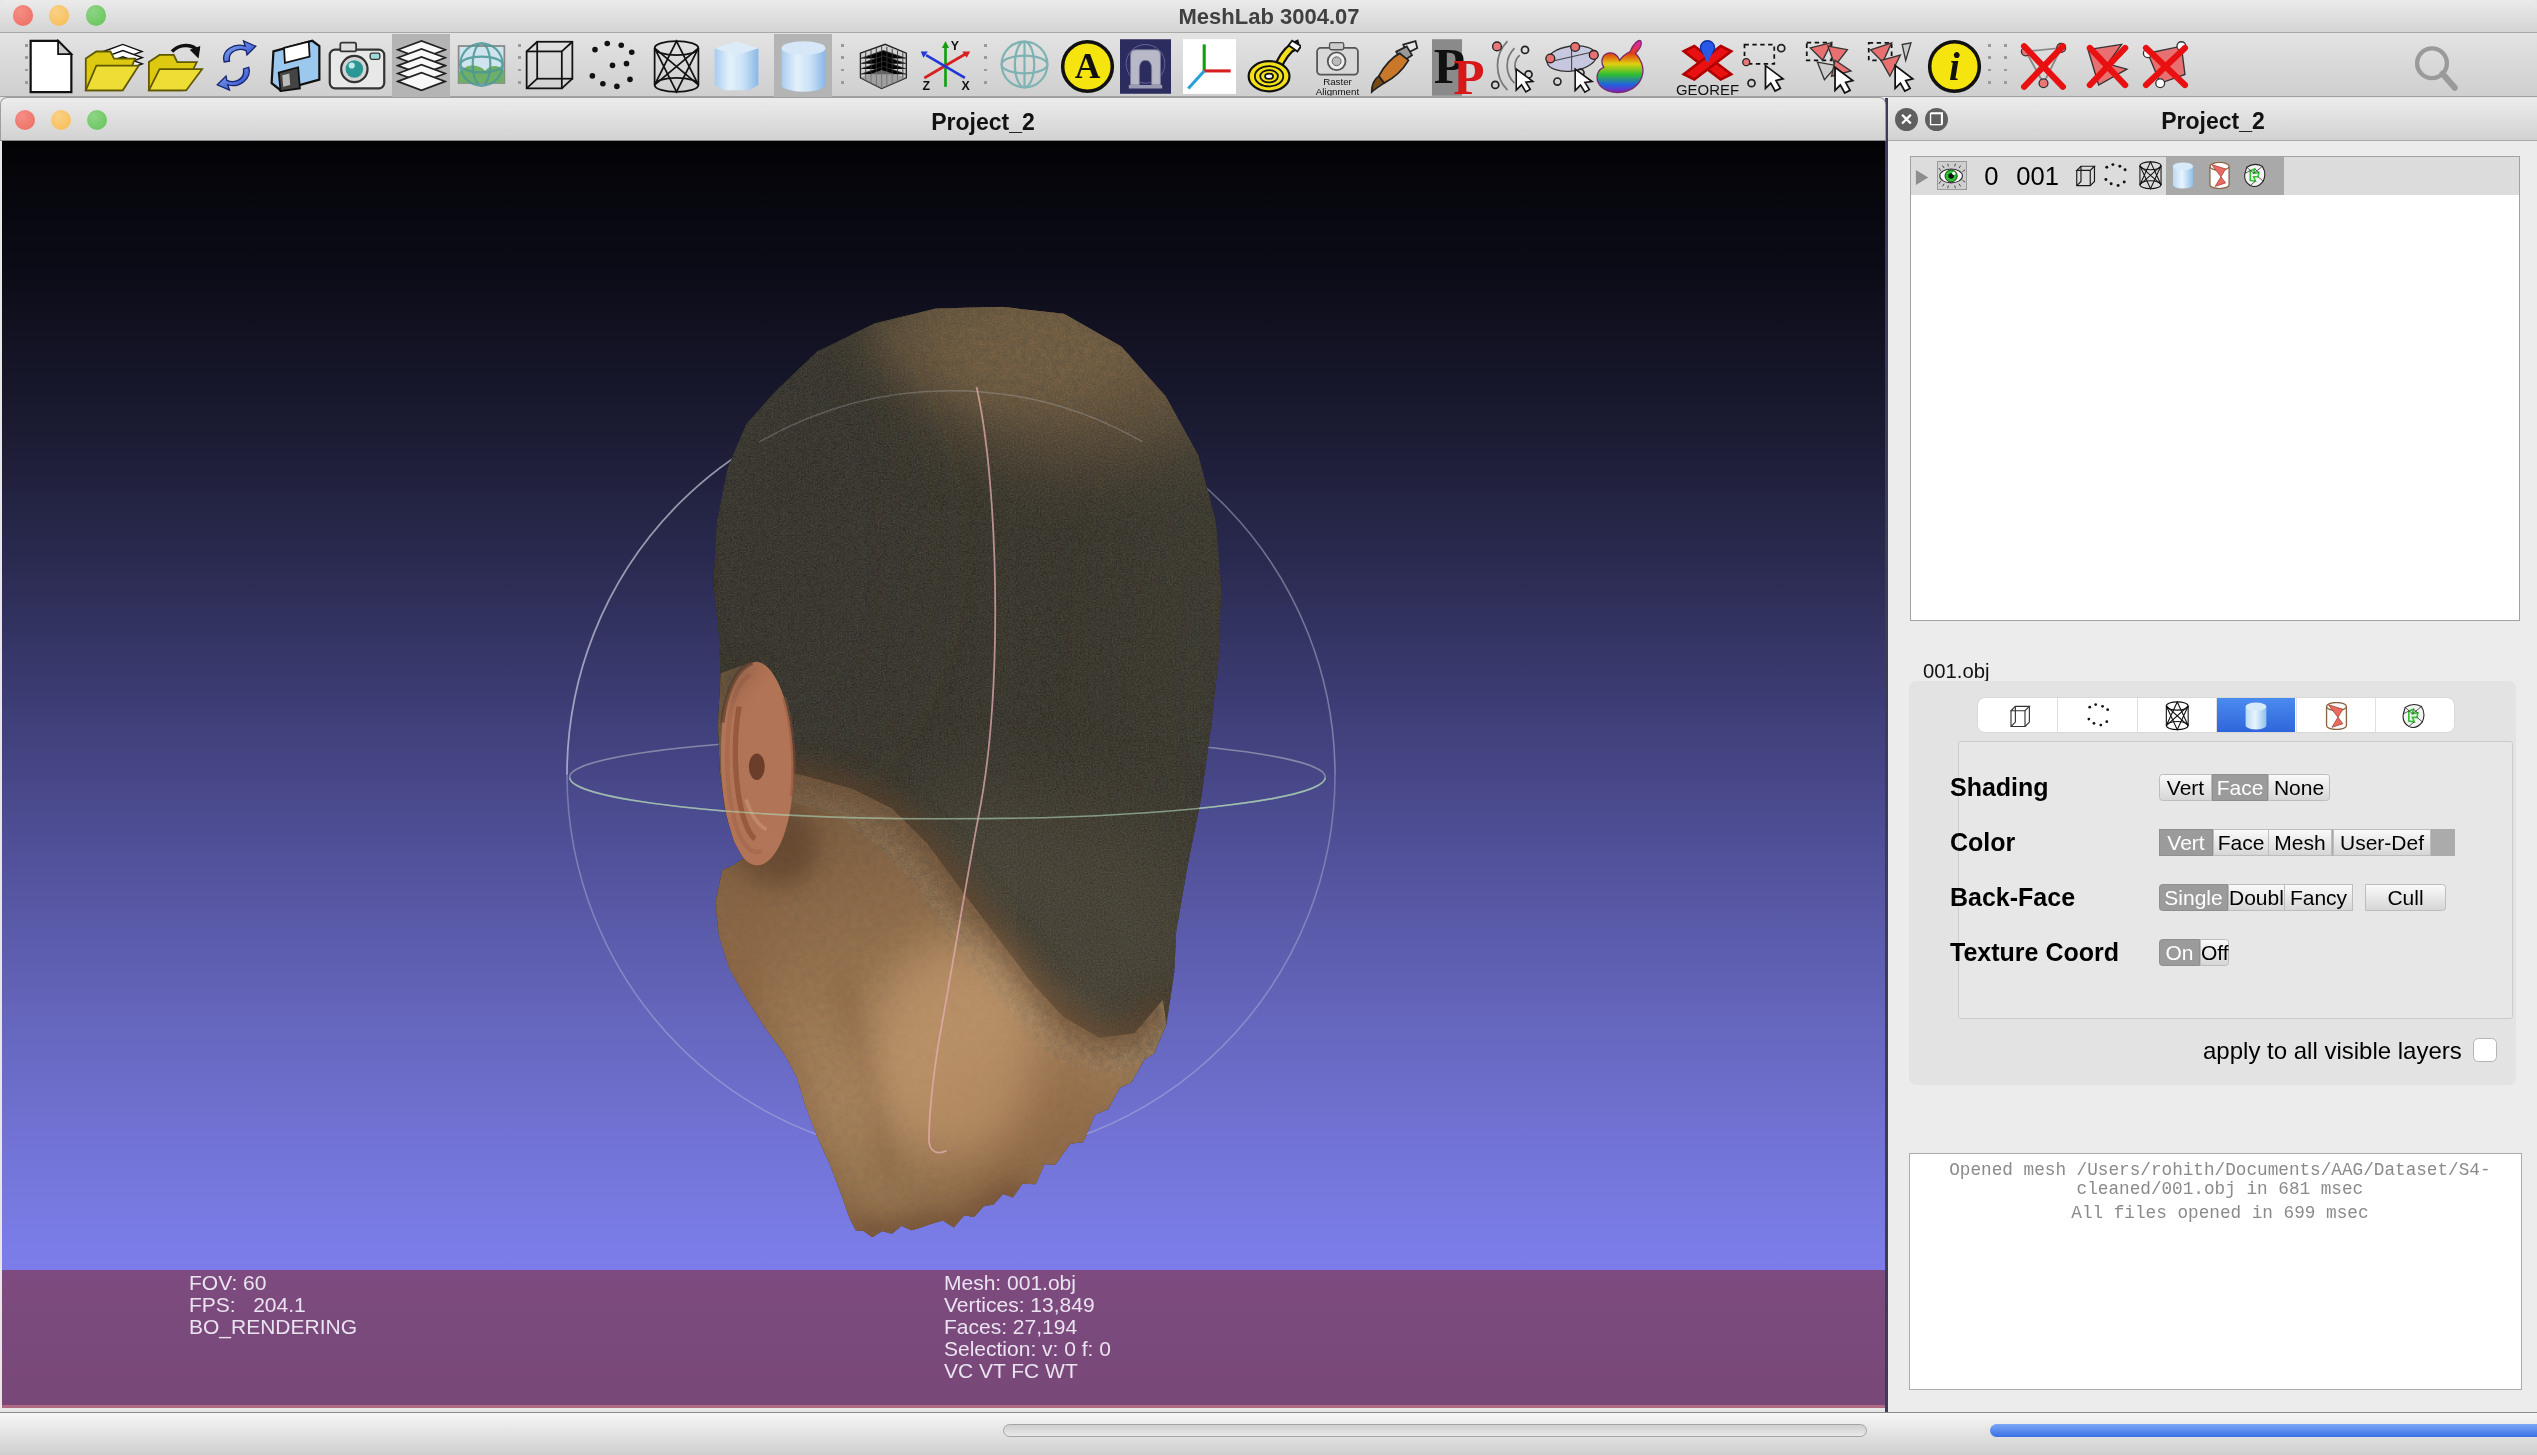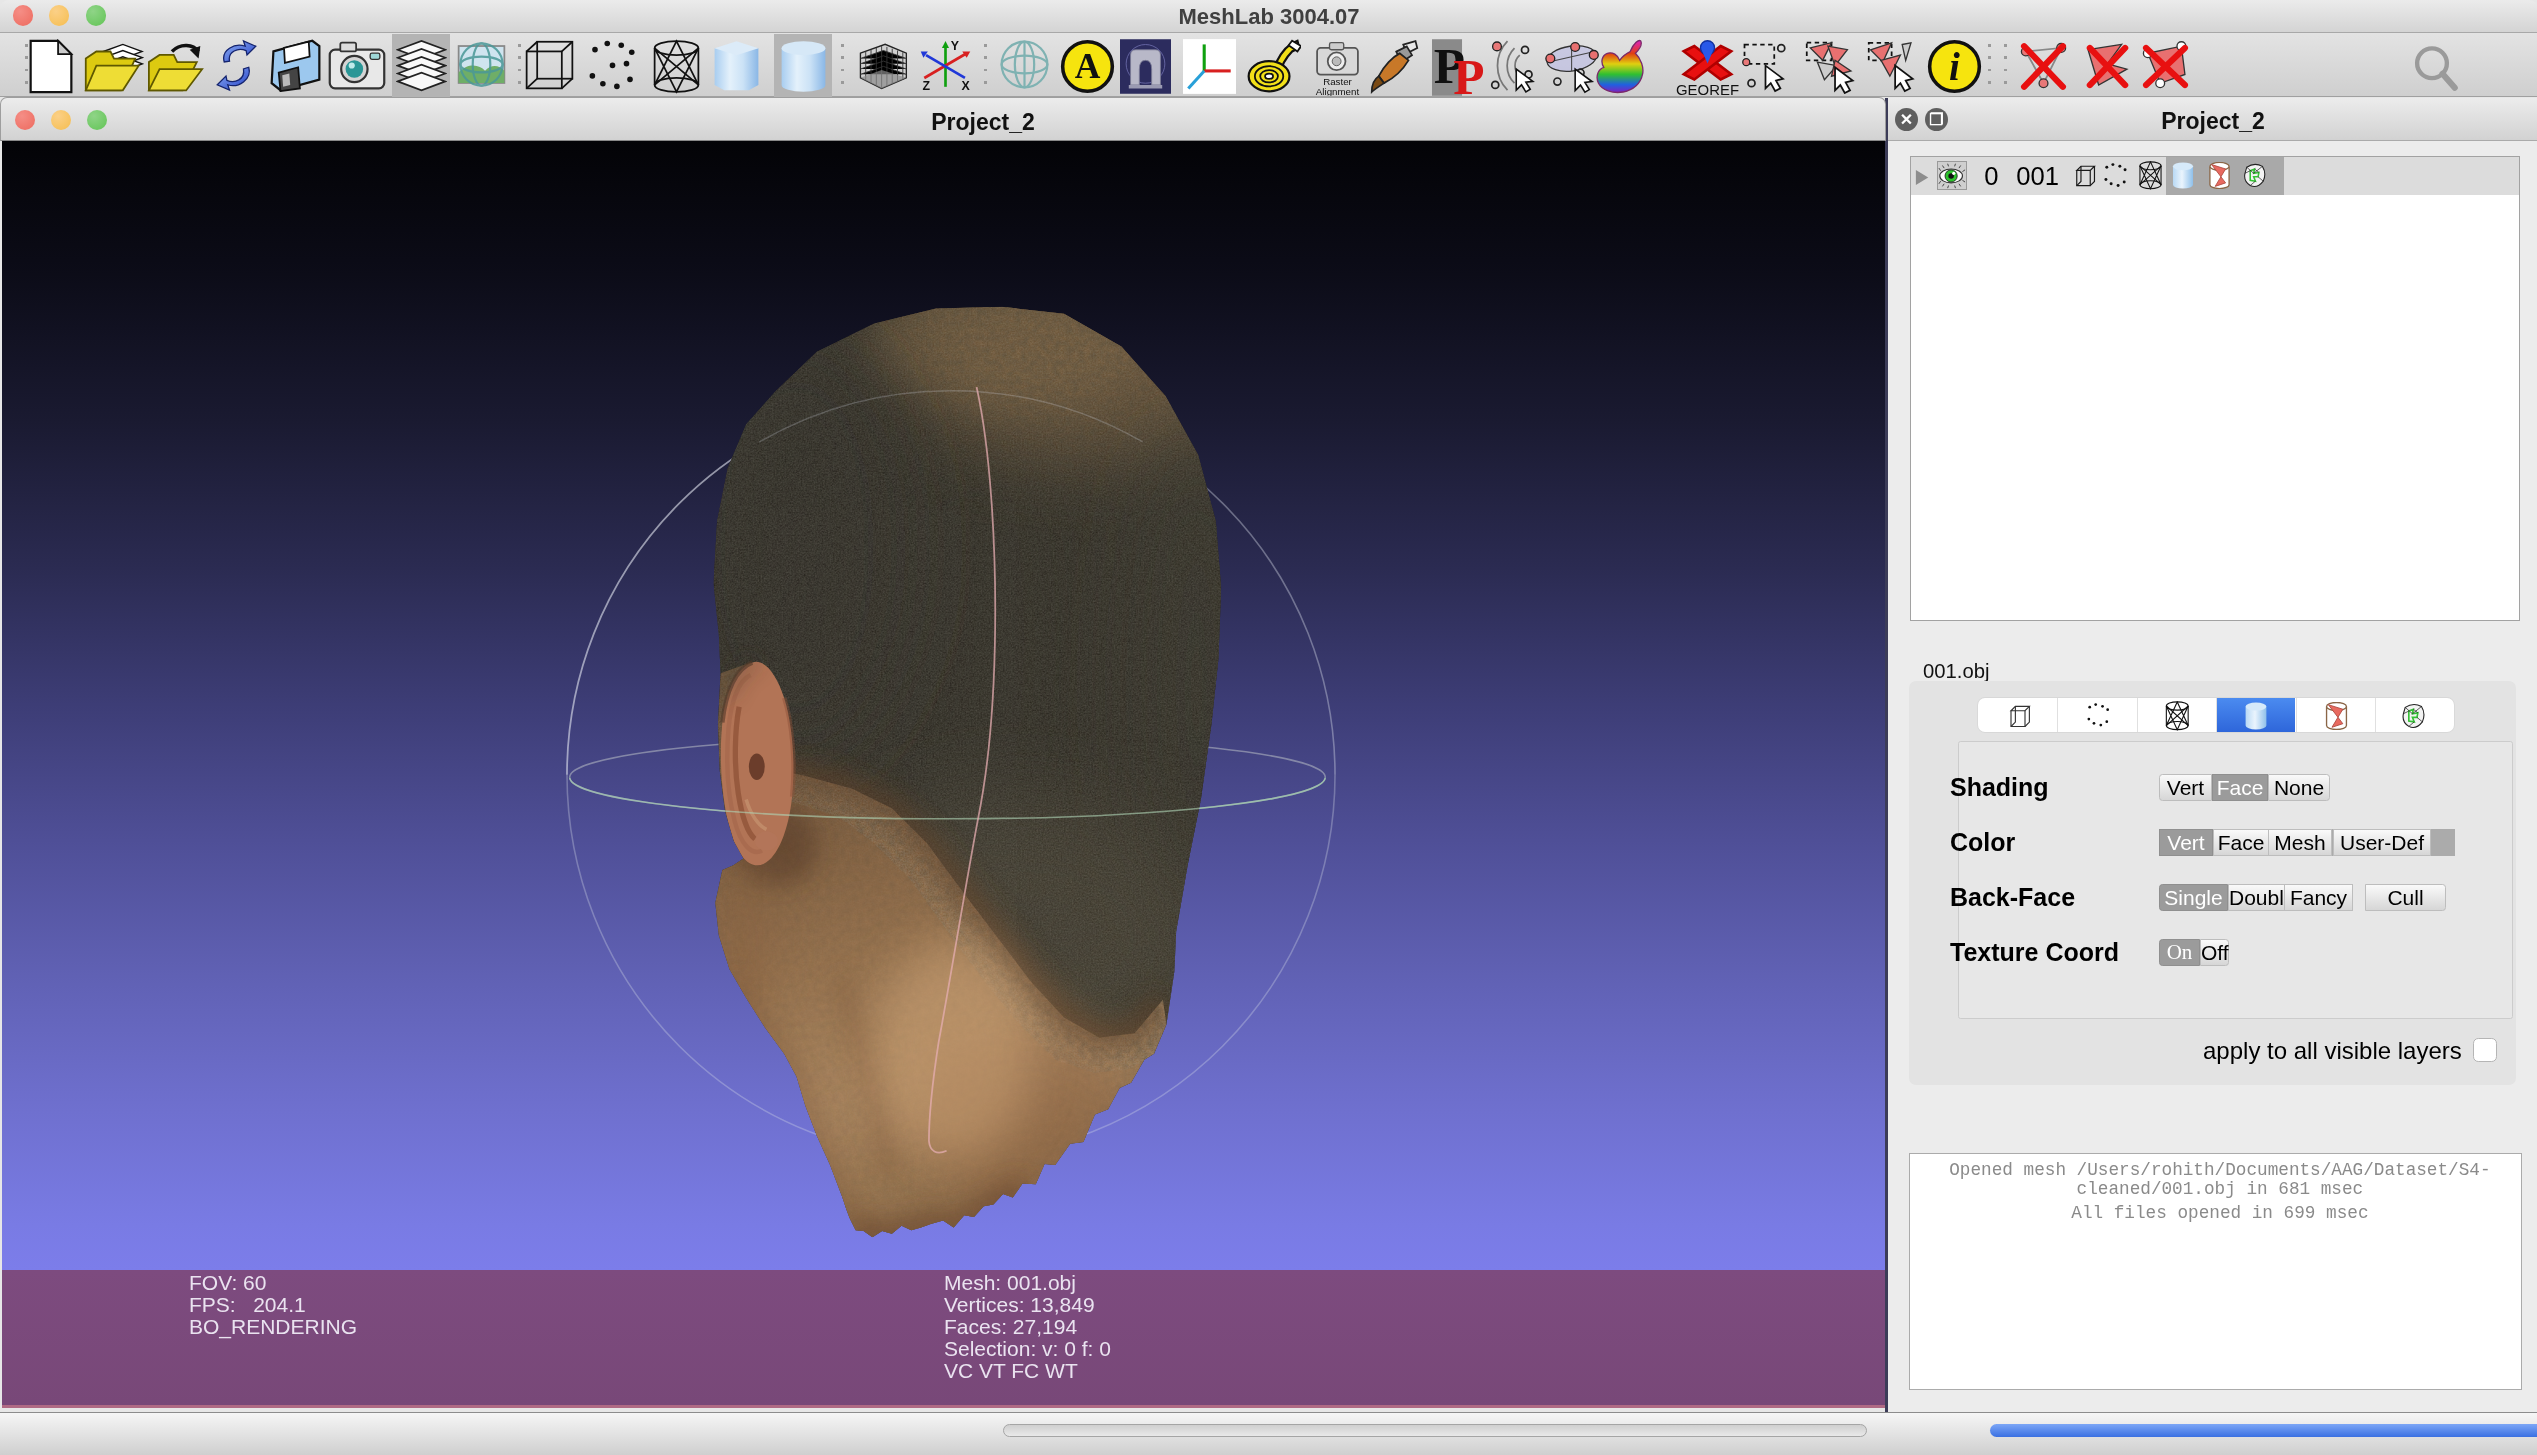--- a/index.html
+++ b/index.html
@@ -342,21 +342,21 @@
       <div class="btn" style="left:109px;width:64px;">Mesh</div>
       <div class="btn" style="left:174px;width:98px;">User-Def</div>
     </div>
     <div class="btnrow" style="left:250px;top:203px;">
       <div class="btn sel" style="left:0;width:69px;border-radius:3.5px 0 0 3.5px;">Single</div>
       <div class="btn" style="left:69px;width:68px;">Double</div>
       <div class="btn" style="left:125px;width:69px;">Fancy</div>
       <div class="btn" style="left:206px;width:81px;border-radius:0 3.5px 3.5px 0;">Cull</div>
     </div>
     <div class="btnrow" style="left:250px;top:258px;">
-      <div class="btn sel" style="left:0;width:41px;border-radius:3.5px 0 0 3.5px;font-family:Liberation Serif, serif;">On</div>
+      <div class="btn sel" style="left:0;width:41px;border-radius:3.5px 0 0 3.5px;">On</div>
       <div class="btn" style="left:41px;width:29px;border-radius:0 3.5px 3.5px 0;">Off</div>
     </div>
   </div>
   <div class="applytext" style="left:315px; top:939px;">apply to all visible layers</div>
   <div class="checkbox" style="left:585px; top:940px;"></div>
   <div class="logbox">Opened mesh /Users/rohith/Documents/AAG/Dataset/S4-
 cleaned/001.obj in 681 msec<div style="margin-top:6.2px;">All files opened in 699 msec</div></div>
 </div>
 
 <div class="statusbar">

